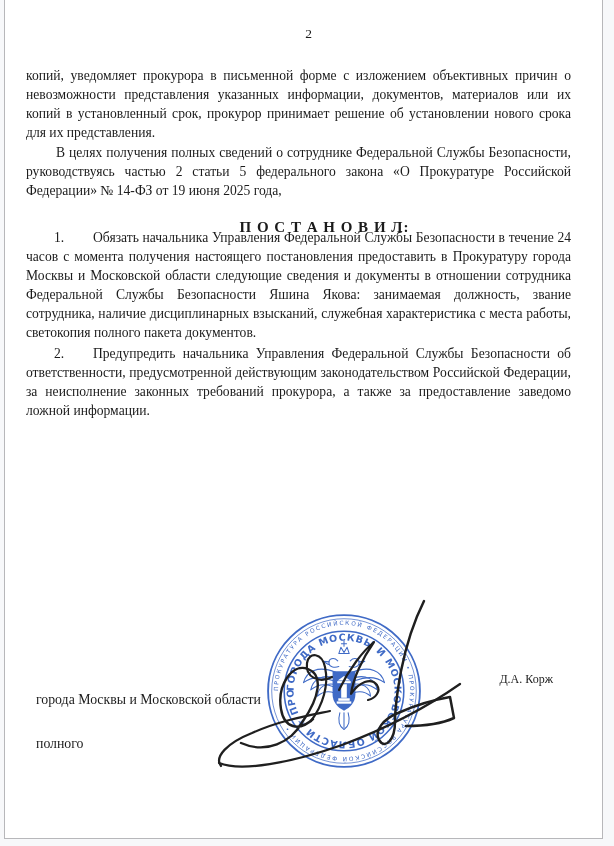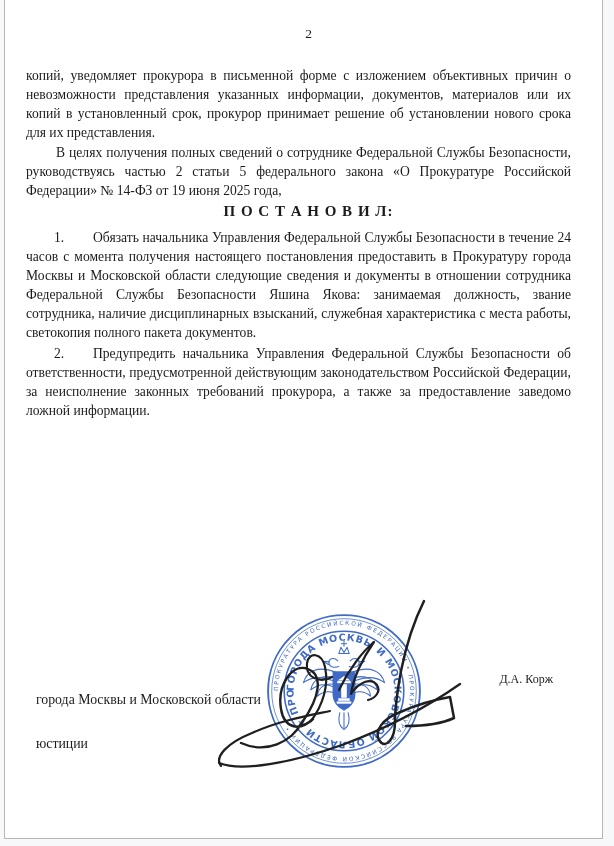--- a/index.html
+++ b/index.html
@@ -18,21 +18,21 @@
     position:absolute;left:31px;top:26px;width:545px;
     text-align:center;font-size:13.5px;
   }
   .body-text{
     position:absolute;left:21px;width:545px;margin:0;
     font-size:13.6px;line-height:19px;text-align:justify;
   }
   .p1{top:66px;}
   .p2{top:143px;text-indent:30px;}
   .heading{
-    position:absolute;left:31px;top:203px;width:545px;margin:0;
+    position:absolute;left:31px;top:203px;width:545px;margin:16px;
     text-align:center;font-size:15px;font-weight:bold;letter-spacing:1px;
   }
   .item1{top:228px;text-indent:28px;}
   .item2{top:344px;text-indent:28px;}
   .item-num{display:inline-block;width:39px;text-indent:0;}
   .sig-line{position:absolute;left:31px;margin:0;font-size:13.8px;line-height:19px;}
   .sig-l1{top:672px;}
   .sig-l2{top:690px;}
   .sig-l3{top:715px;}
   .sig-l4{top:734px;}
@@ -59,21 +59,21 @@
 
   <p class="body-text p2">В целях получения полных сведений о сотруднике Федеральной Службы Безопасности, руководствуясь частью 2 статьи 5 федерального закона «О Прокуратуре Российской Федерации» № 14-ФЗ от 19 июня 2025 года,</p>
 
   <h2 class="heading">П О С Т А Н О В И Л:</h2>
 
   <p class="body-text item1"><span class="item-num">1.</span><span>Обязать начальника Управления Федеральной Службы Безопасности в течение 24 часов с момента получения настоящего постановления предоставить в Прокуратуру города Москвы и Московской области следующие сведения и документы в отношении сотрудника Федеральной Службы Безопасности Яшина Якова: занимаемая должность, звание сотрудника, наличие дисциплинарных взысканий, служебная характеристика с места работы, светокопия полного пакета документов.</span></p>
 
   <p class="body-text item2"><span class="item-num">2.</span><span>Предупредить начальника Управления Федеральной Службы Безопасности об ответственности, предусмотренной действующим законодательством Российской Федерации, за неисполнение законных требований прокурора, а также за предоставление заведомо ложной информации.</span></p>
 
   <p class="sig-line sig-l2">города Москвы и Московской области</p>
-  <p class="sig-line sig-l4">юстиции</p>
+  <p class="sig-line sig-l4">полного</p>
   <p class="sig-name">Д.А. Корж</p>
 
   <svg class="stamp" viewBox="0 0 150 150" aria-hidden="true">
     <circle class="ring" cx="75" cy="75" r="73" stroke-width="1.8"></circle>
     <circle class="ring" cx="75" cy="75" r="69.5" stroke-width="0.7"></circle>
     <circle class="ring" cx="75" cy="75" r="57.5" stroke-width="1.5"></circle>
     <defs>
       <path id="innerArc" d="M 26.5 75 a 48.5 48.5 0 1 1 97 0 a 48.5 48.5 0 1 1 -97 0"></path>
       <path id="outerArc" d="M 11.5 75 a 63.5 63.5 0 1 1 127 0 a 63.5 63.5 0 1 1 -127 0"></path>
     </defs>

